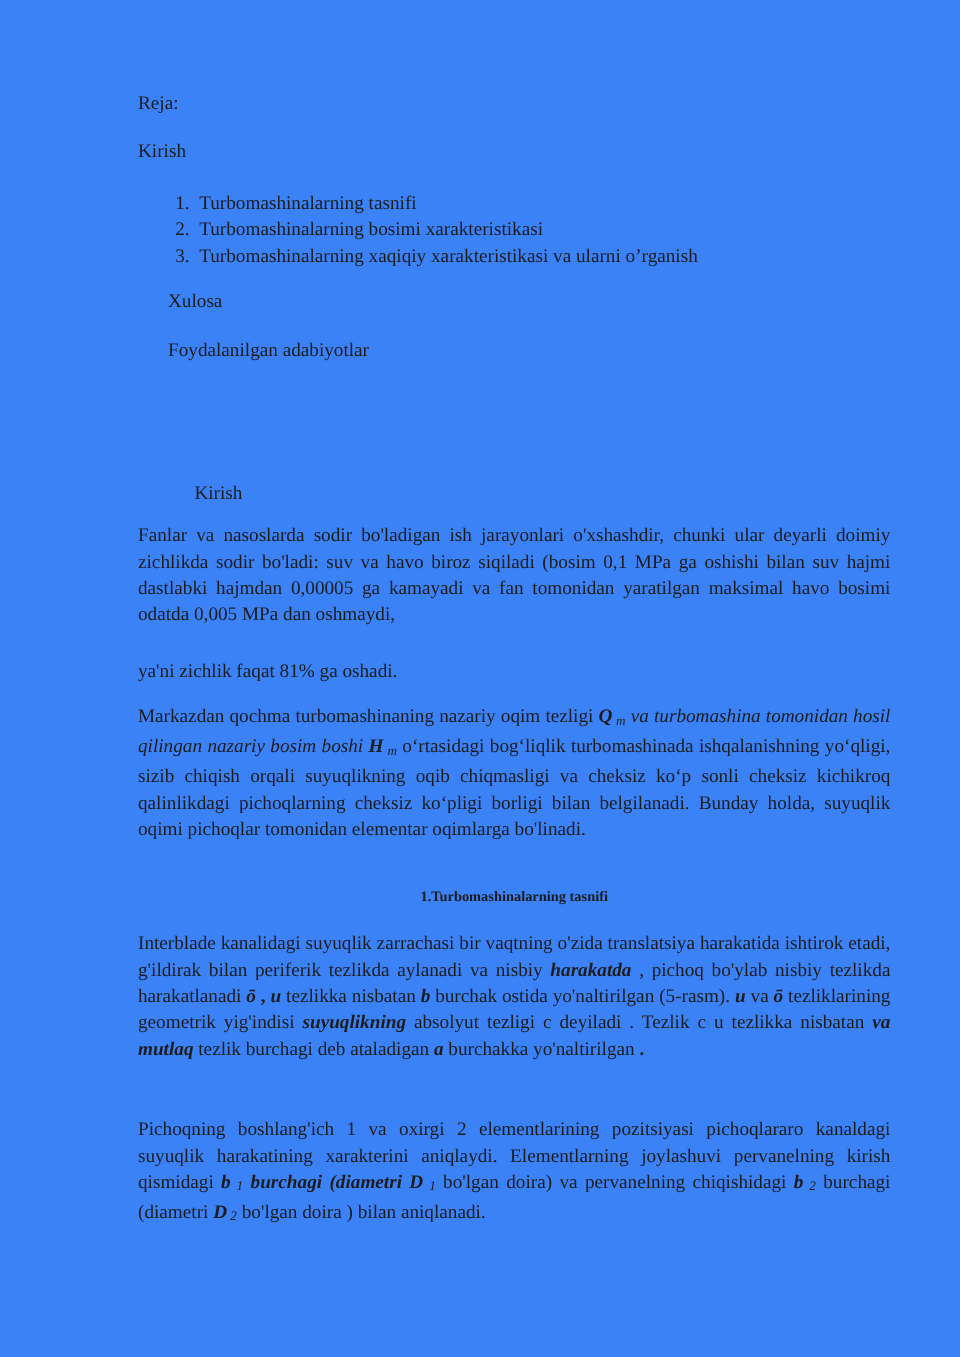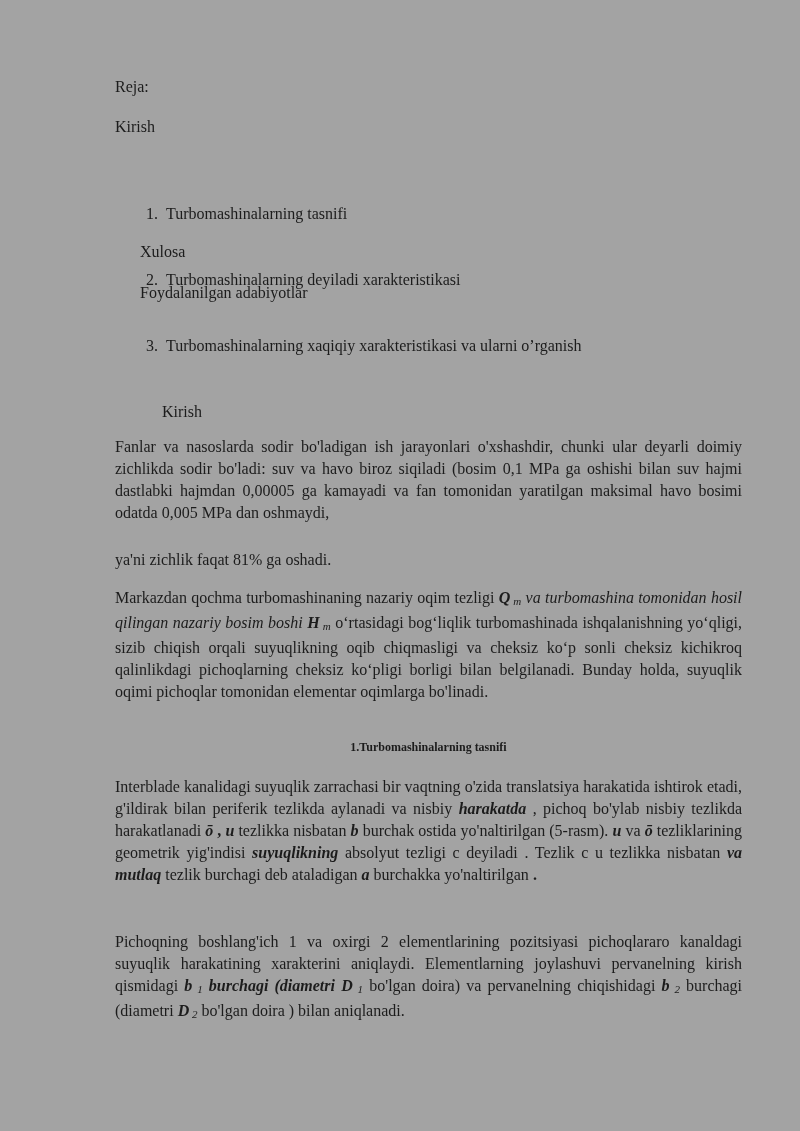--- a/index.html
+++ b/index.html
@@ -1,21 +1,21 @@
 <!DOCTYPE html>
 <html><head>
 <meta charset="utf-8">
 <title>Document</title>
 <style>
   html, body { margin: 0; padding: 0; background: #ffffff; }
   .page {
     position: relative;
     width: 800px;
     height: 1131px;
-    background: #a3a3a3;
+    background: #3b82f6;
     font-family: "Liberation Serif", "DejaVu Serif", serif;
     font-size: 16px;
     line-height: 22px;
     color: #1c1c1c;
     overflow: hidden;
   }
   .block {
     position: absolute;
     left: 115px;
     width: 627px;
@@ -26,21 +26,21 @@
     hyphens: none;
     -webkit-hyphens: none;
   }
   .indent-small { padding-left: 25px; box-sizing: border-box; }
   .indent-large { padding-left: 47px; box-sizing: border-box; }
   ol.toc {
     list-style: decimal;
     padding-left: 47px;
     margin: 0;
   }
-  ol.toc li { padding-left: 4px; line-height: 22px; margin-top: 44px; }
+  ol.toc li { padding-left: 4px; line-height: 22px; }
   .section-heading {
     text-align: center;
     font-weight: bold;
     font-size: 12px;
     line-height: 22px;
   }
   
   .rs-b  { font-weight: bold; }
   .rs-i  { font-style: italic; }
   .rs-bi { font-weight: bold; font-style: italic; }
@@ -54,21 +54,21 @@
 <body>
 
 <div class="page">
 
   <div class="block" style="top:76px">Reja:</div>
 
   <div class="block" style="top:116px">Kirish</div>
 
   <ol class="block toc" style="top:159px">
     <li>Turbomashinalarning tasnifi</li>
-    <li>Turbomashinalarning deyiladi xarakteristikasi</li>
+    <li>Turbomashinalarning bosimi xarakteristikasi</li>
     <li>Turbomashinalarning xaqiqiy xarakteristikasi va ularni o’rganish</li>
   </ol>
 
   <div class="block indent-small" style="top:282px">Foydalanilgan adabiyotlar</div>
 
   <div class="block indent-small" style="top:241px">Xulosa</div>
 
   <div class="block indent-large" style="top:401px">Kirish</div>
 
   <p class="block para" style="top:436px"><span>Fanlar va nasoslarda sodir bo'ladigan ish jarayonlari o'xshashdir, chunki ular deyarli doimiy zichlikda sodir bo'ladi: suv va havo biroz siqiladi (bosim 0,1 MPa ga oshishi bilan suv hajmi dastlabki hajmdan 0,00005 ga kamayadi va fan tomonidan yaratilgan maksimal havo bosimi odatda 0,005 MPa dan oshmaydi,</span></p>

